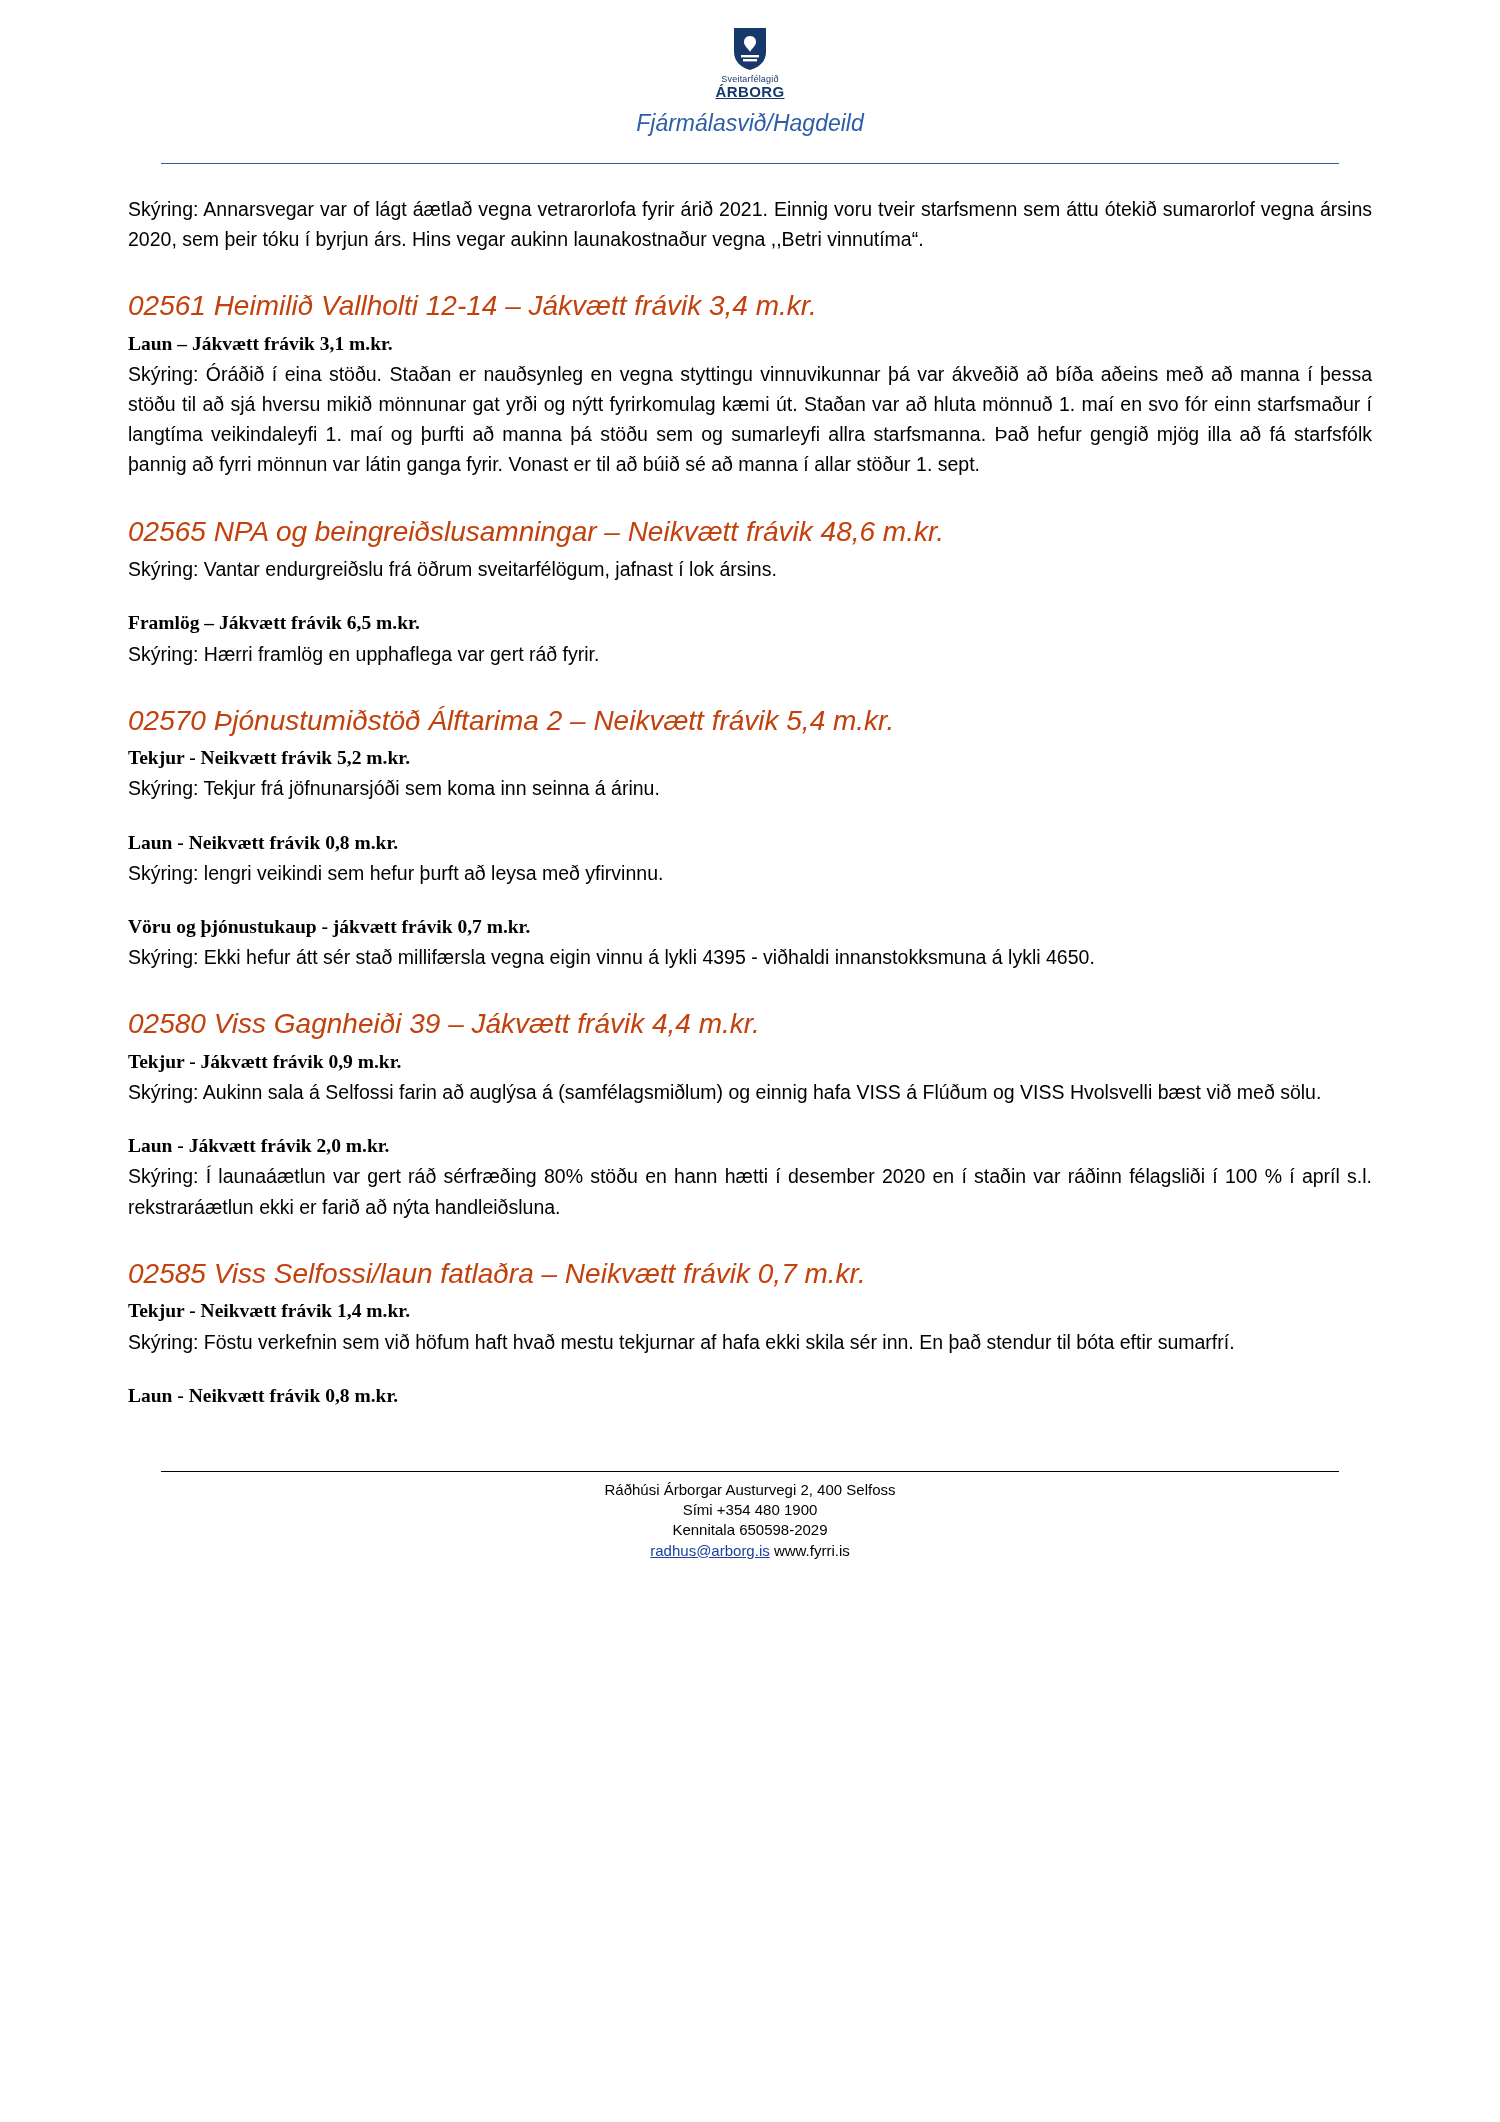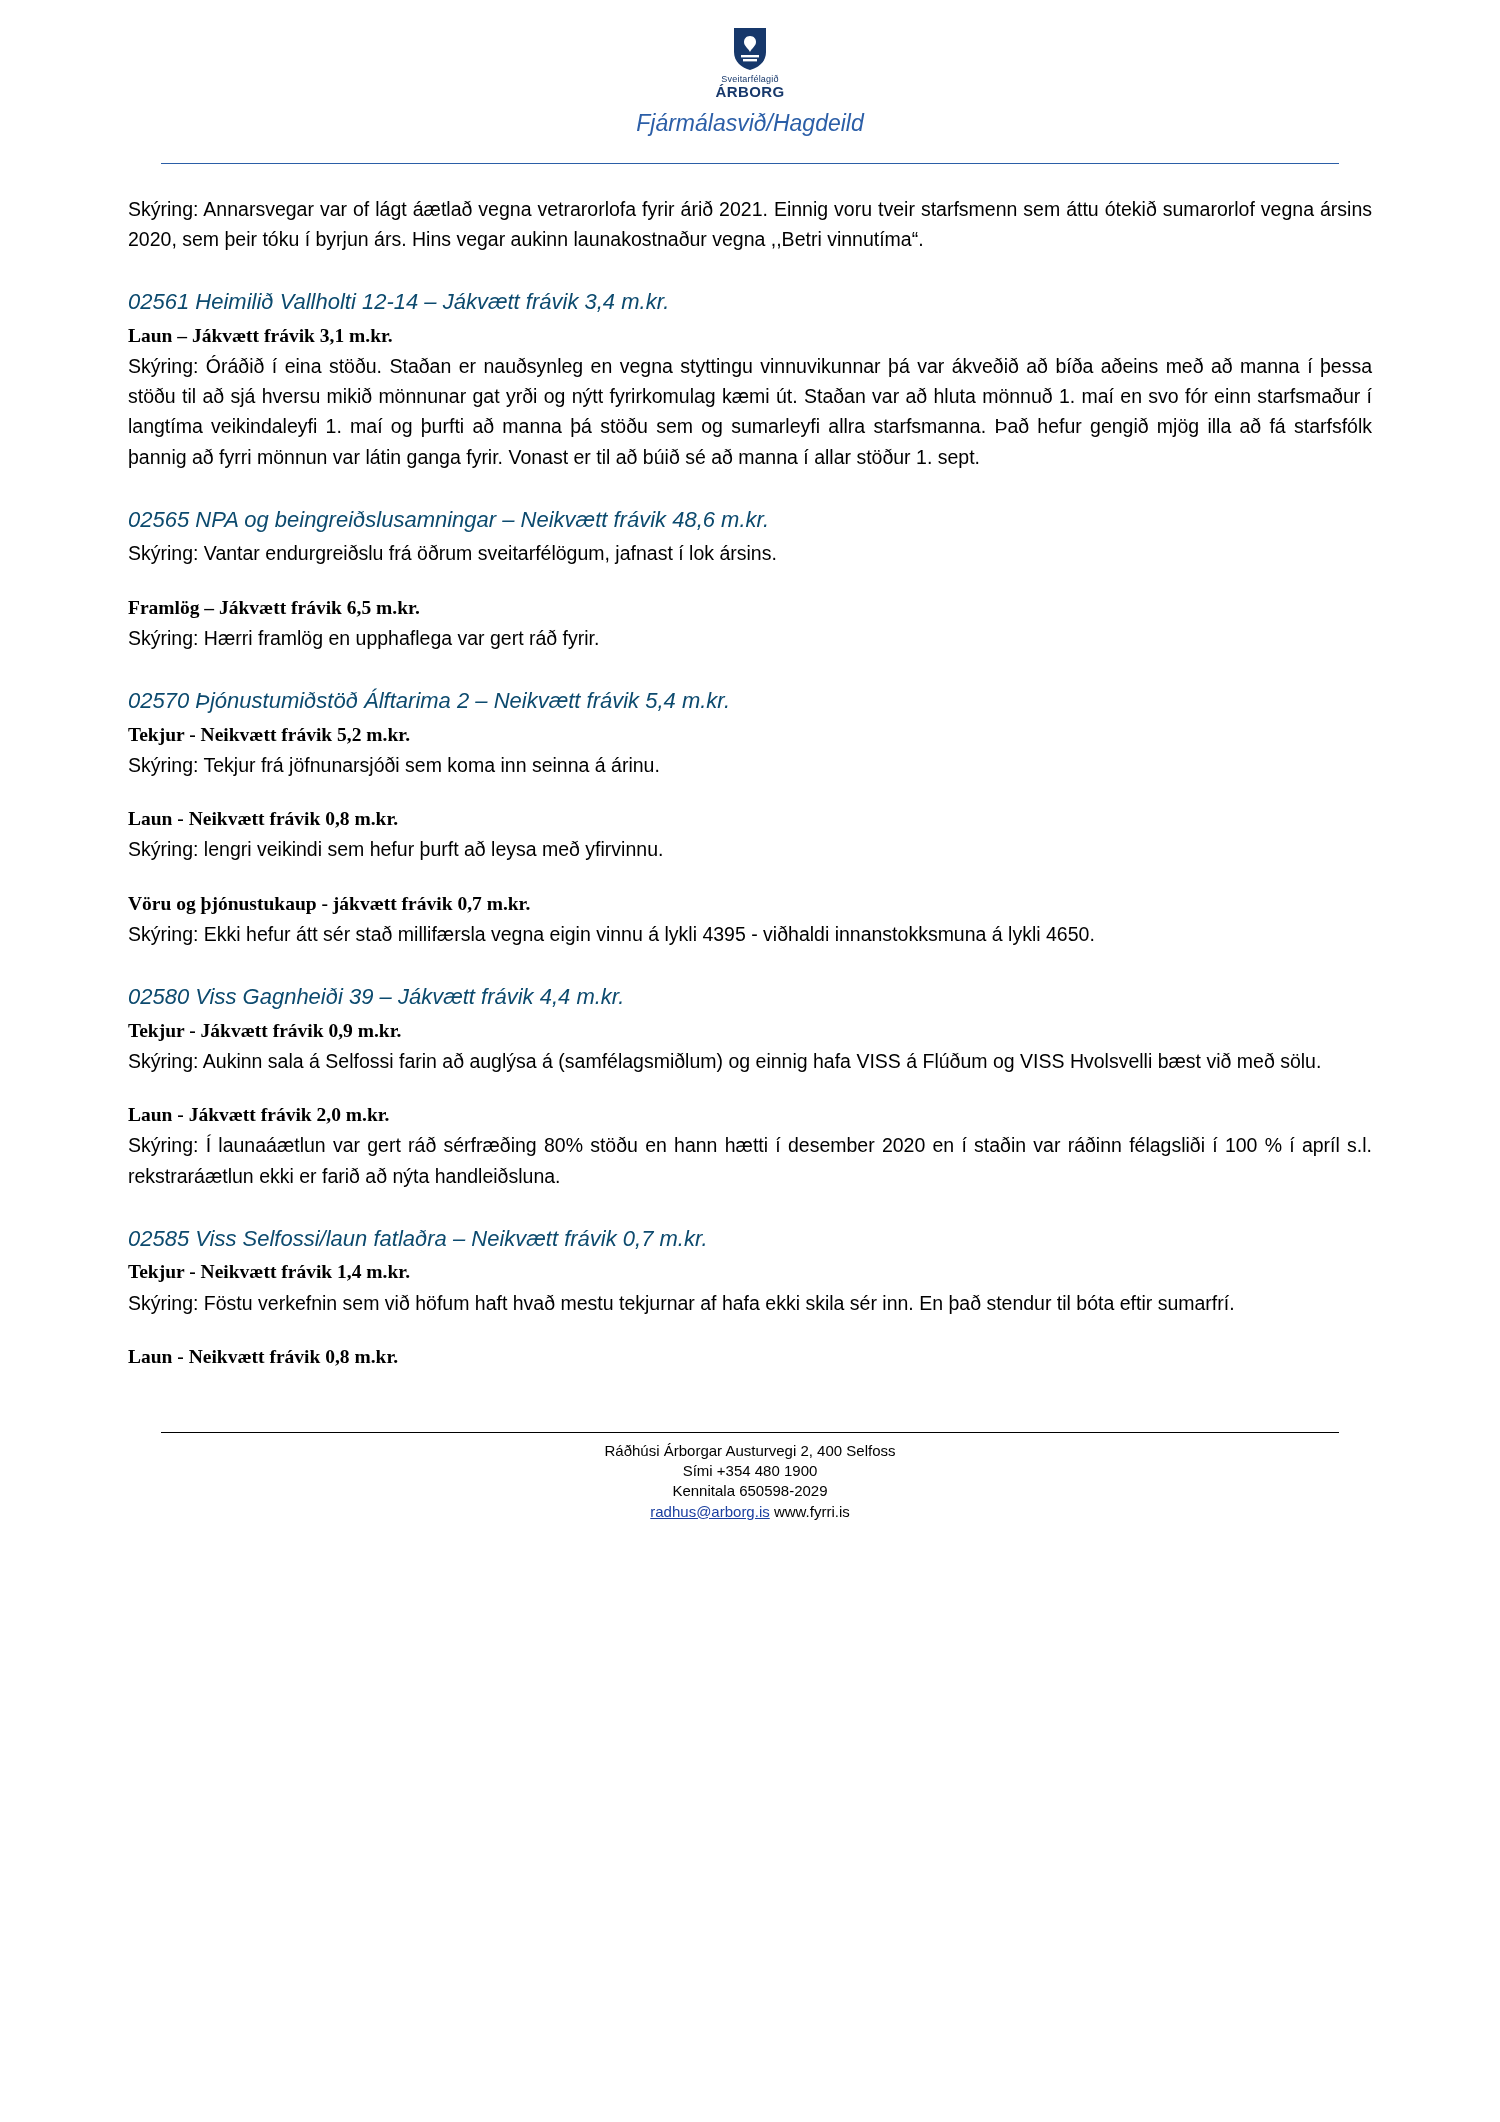--- a/index.html
+++ b/index.html
@@ -42,20 +42,21 @@
     color: #17386b;
     margin-top: 2px;
     font-family: "Liberation Sans", sans-serif;
   }
   .logo-main {
     font-size: 15px;
     font-weight: bold;
     color: #17386b;
     letter-spacing: .4px;
     line-height: 1.05;
+    text-decoration: underline;
   }
   .dept {
     margin-top: 10px;
     font-size: 23px;
     font-style: italic;
     color: #2b5ea7;
     font-family: "Liberation Sans", sans-serif;
   }
   .head-rule {
     margin: 26px auto 0 auto;
@@ -71,22 +72,22 @@
     line-height: 1.55;
     text-align: justify;
   }
   p {
     margin: 0;
   }
   .para {
     margin-bottom: 12px;
   }
   .sect-title {
-    color: #0c4a6e;
-    font-size: 22px;
+    color: #c2410c;
+    font-size: 28px;
     font-style: italic;
     margin-top: 34px;
     margin-bottom: 4px;
     line-height: 1.3;
     text-align: left;
   }
   .sub {
     font-weight: bold;
     font-size: 19.5px;
     text-align: left;

